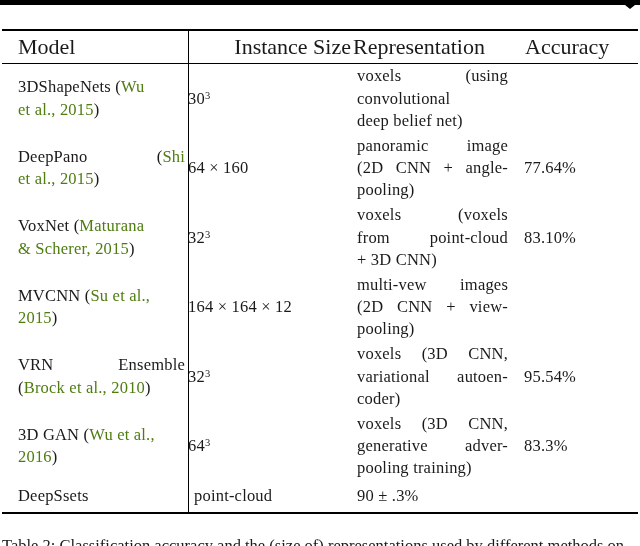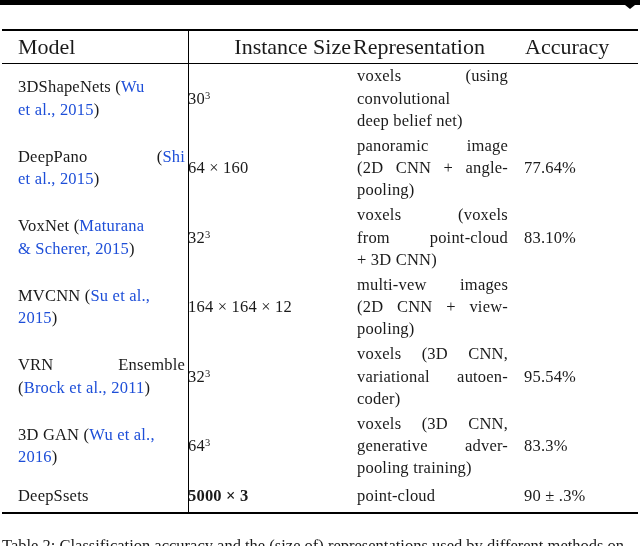--- a/index.html
+++ b/index.html
@@ -26,21 +26,21 @@
   .trow{display:grid;grid-template-columns:186px 163px 167px 1fr;height:69.5px;}
   .trow.last{height:30.5px;}
   .cell{display:flex;flex-direction:column;justify-content:center;
     font-size:16.5px;letter-spacing:0.2px;line-height:22.4px;}
   .c-model{padding-left:16px;padding-right:3px;}
   .c-inst{align-items:flex-start;justify-content:center;}
   .c-rep{padding-left:6px;padding-right:10px;}
   .c-acc{padding-left:6px;}
   .line{height:22.4px;white-space:pre;}
   .line.just{display:flex;justify-content:space-between;white-space:pre;}
-  .cite{color:#1d4ed8;}
+  .cite{color:#4d7c0f;}
   .bold{font-weight:bold;}
   sup{font-size:10.5px;line-height:0;vertical-align:5px;letter-spacing:0;}
   
   .caption{position:absolute;left:2px;top:535px;width:636px;font-size:16.5px;
     color:#1a1a1a;line-height:21px;}
 </style>
 </head>
 <body>
 
 <div class="page-topbar"></div>
@@ -113,21 +113,21 @@
         </div>
         <div class="cell c-rep">
           <div class="line just"><span>multi-vew</span><span>images</span></div>
           <div class="line just"><span>(2D</span><span>CNN</span><span>+</span><span>view-</span></div>
           <div class="line"><span>pooling)</span></div>
         </div>
       </div>
       <div class="trow">
         <div class="cell c-model">
           <div class="line just"><span><span>VRN</span></span><span><span>Ensemble</span></span></div>
-          <div class="line"><span><span>(</span><span class="cite">Brock et al., 2011</span><span>)</span></span></div>
+          <div class="line"><span><span>(</span><span class="cite">Brock et al., 2010</span><span>)</span></span></div>
         </div>
         <div class="cell c-inst">
           <div><span>32</span><sup>3</sup></div>
         </div>
         <div class="cell c-rep">
           <div class="line just"><span>voxels</span><span>(3D</span><span>CNN,</span></div>
           <div class="line just"><span>variational</span><span>autoen-</span></div>
           <div class="line"><span>coder)</span></div>
         </div>
         <div class="cell c-acc">
@@ -148,23 +148,20 @@
           <div class="line"><span>pooling training)</span></div>
         </div>
         <div class="cell c-acc">
           <div>83.3%</div>
         </div>
       </div>
       <div class="trow last">
         <div class="cell c-model">
           <div class="line"><span><span>DeepSsets</span></span></div>
         </div>
-        <div class="cell c-inst">
-          <div class="bold"><span>5000 × 3</span></div>
-        </div>
         <div class="cell c-rep">
           <div class="line"><span>point-cloud</span></div>
         </div>
         <div class="cell c-acc">
           <div>90 ± .3%</div>
         </div>
       </div>
     </div>
 </div>
 

